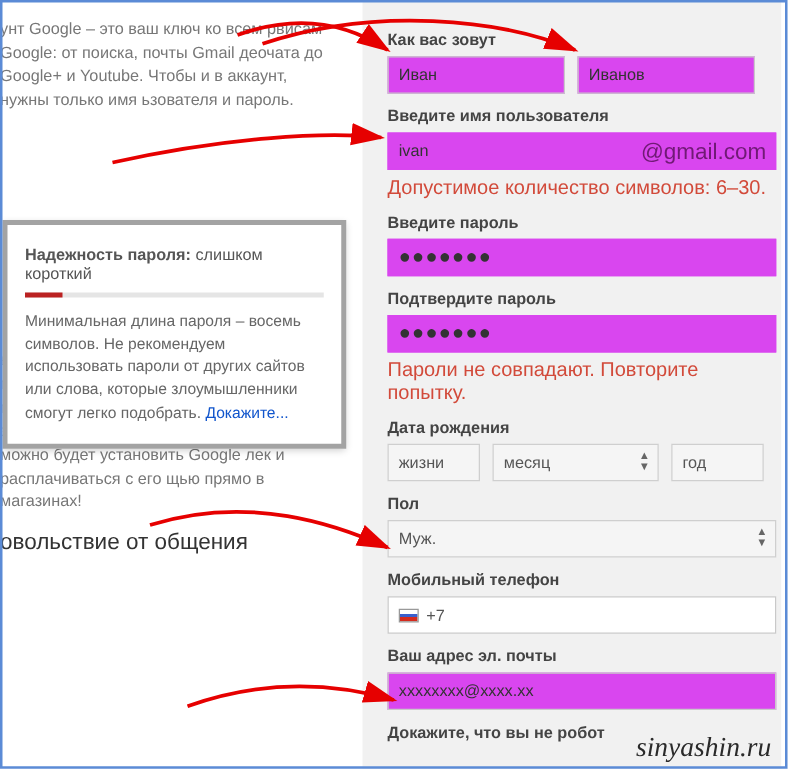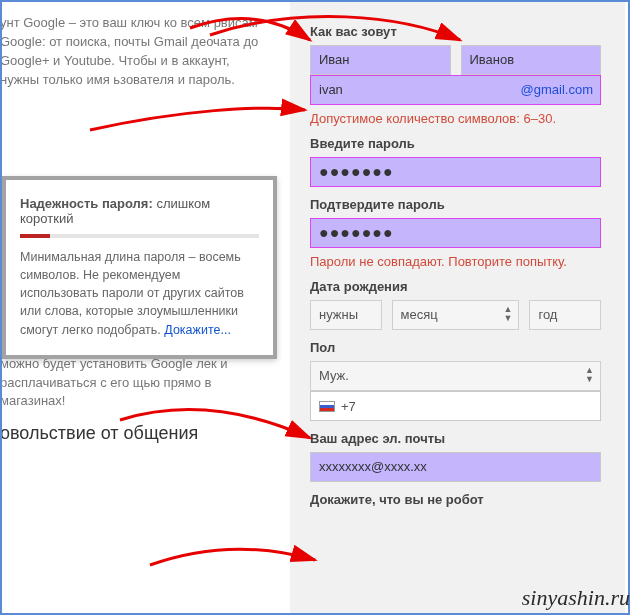--- a/index.html
+++ b/index.html
@@ -1,42 +1,42 @@
 <!DOCTYPE html>
 <html><head>
 <meta charset="utf-8">
 <style>
   *{box-sizing:border-box;margin:0;padding:0}
   body{font-family:Arial,Helvetica,sans-serif;font-size:13px;color:#555;background:#fff;width:630px;height:615px;overflow:hidden;position:relative}
   .page{position:relative;width:630px;height:615px}
   .left{position:absolute;left:0;top:0;width:280px;height:615px;padding:14px 10px 0 0;background:#fff}
   .left p{color:#777;line-height:1.45;margin-bottom:10px}
-  .right{position:absolute;left:290px;top:0;width:335px;height:615px;background:#f1f1f1;padding:14px 24px 0 20px}
+  .right{position:absolute;left:290px;top:0;width:335px;height:615px;background:#f1f1f1;padding:14px 4px 0 20px}
   .flabel{font-weight:bold;color:#444;font-size:13px;margin:10px 0 6px}
   .row{display:flex;gap:10px}
-  .input{background:#c4b5fd;border:1px solid #c9c9c9;height:30px;line-height:28px;padding:0 8px;font-size:13px;color:#333;width:100%}
+  .input{background:#d946ef;border:1px solid #c9c9c9;height:30px;line-height:28px;padding:0 8px;font-size:13px;color:#333;width:100%}
   .input.half{width:142px}
   .input.err{border:1px solid #d946ef}
   .suffix{position:relative}
-  .suffix .dom{position:absolute;right:8px;top:0;line-height:30px;color:#1d4ed8;font-size:13px}
-  .error{color:#d24a3a;font-size:13px;margin-top:6px}
+  .suffix .dom{position:absolute;right:8px;top:0;line-height:30px;color:#701a75;font-size:18px}
+  .error{color:#d24a3a;font-size:16px;margin-top:6px}
   .select{background:#f5f5f5;border:1px solid #cfcfcf;height:30px;line-height:28px;padding:0 8px;font-size:13px;color:#555;width:100%;position:relative}
   .select.small{width:74px}
   .select.med{width:133px}
   .caret2{position:absolute;right:6px;top:4px;font-size:9px;line-height:9px;color:#666}
   .phone{display:flex;align-items:center;background:#fff;border:1px solid #c9c9c9;height:30px;padding:0 8px;gap:6px}
   .flag{width:16px;height:11px;display:inline-block;background:linear-gradient(to bottom,#fff 0 33%,#3a5fcd 33% 66%,#d52b1e 66% 100%);border:1px solid #999}
   .popup{position:absolute;left:2px;top:176px;width:275px;background:#fff;border:4px solid #a3a3a3;box-shadow:0 2px 6px rgba(0,0,0,.2);padding:16px 14px;z-index:10}
   .popup .pt{font-size:13px;margin-bottom:8px}
   .popup .bar{height:4px;background:#e5e5e5;margin-bottom:10px;position:relative}
   .popup .bar .fill{position:absolute;left:0;top:0;height:4px;width:30px;background:#b22}
   .popup .pb{font-size:12.5px;color:#666;line-height:1.45}
   .popup .pb a{color:#1155cc;text-decoration:none}
   .h2{font-size:18px;color:#333;font-weight:normal;margin:12px 0 8px;border-bottom:0}
-  .watermark{position:absolute;right:0;bottom:4px;font-family:Georgia,serif;font-style:italic;font-size:22px;color:#2a2a2a;z-index:50}
+  .watermark{position:absolute;right:13px;bottom:4px;font-family:Georgia,serif;font-style:italic;font-size:22px;color:#2a2a2a;z-index:50}
   .frame{position:absolute;inset:0;border:2px solid #5b8bd6;pointer-events:none;z-index:40}
   svg.arrows{position:absolute;inset:0;z-index:30;pointer-events:none}
   .dots{letter-spacing:1px;font-size:16px;color:#333}
 </style>
 </head>
 <body>
 
 <div class="page">
   <div class="left">
     <p>унт Google – это ваш ключ ко всем рвисам Google: от поиска, почты Gmail деочата до Google+ и Youtube. Чтобы и в аккаунт, нужны только имя ьзователя и пароль.</p>
@@ -45,43 +45,45 @@
     <div class="h2">овольствие от общения</div>
   </div>
 
   <div class="right">
     <div class="flabel">Как вас зовут</div>
     <div class="row">
       <div class="input half">Иван</div>
       <div class="input half">Иванов</div>
     </div>
 
+    <div class="flabel">Введите имя пользователя</div>
     <div class="suffix">
       <div class="input err">ivan</div>
       <span class="dom">@gmail.com</span>
     </div>
     <div class="error">Допустимое количество символов: 6–30.</div>
 
     <div class="flabel">Введите пароль</div>
     <div class="input err dots">●●●●●●●</div>
 
     <div class="flabel">Подтвердите пароль</div>
     <div class="input err dots">●●●●●●●</div>
     <div class="error">Пароли не совпадают. Повторите попытку.</div>
 
     <div class="flabel">Дата рождения</div>
     <div class="row">
-      <div class="select small"><span>нужны</span></div>
+      <div class="select small"><span>жизни</span></div>
       <div class="select med"><span>месяц</span><span class="caret2">▲<br>▼</span></div>
       <div class="select small"><span>год</span></div>
     </div>
 
     <div class="flabel">Пол</div>
     <div class="select"><span>Муж.</span><span class="caret2">▲<br>▼</span></div>
 
+    <div class="flabel">Мобильный телефон</div>
     <div class="phone">
       <span class="flag"></span>
       <span>+7</span>
     </div>
 
     <div class="flabel">Ваш адрес эл. почты</div>
     <div class="input">xxxxxxxx@xxxx.xx</div>
 
     <div class="flabel">Докажите, что вы не робот</div>
   </div>

